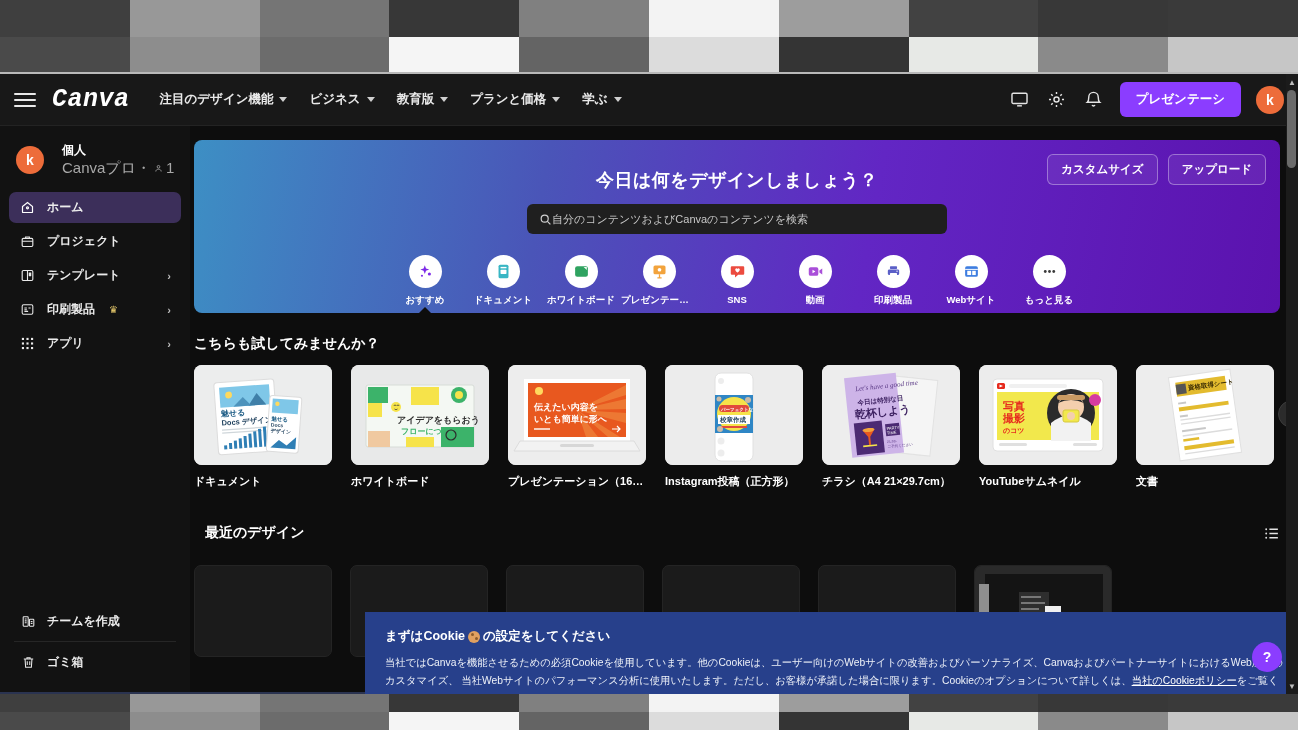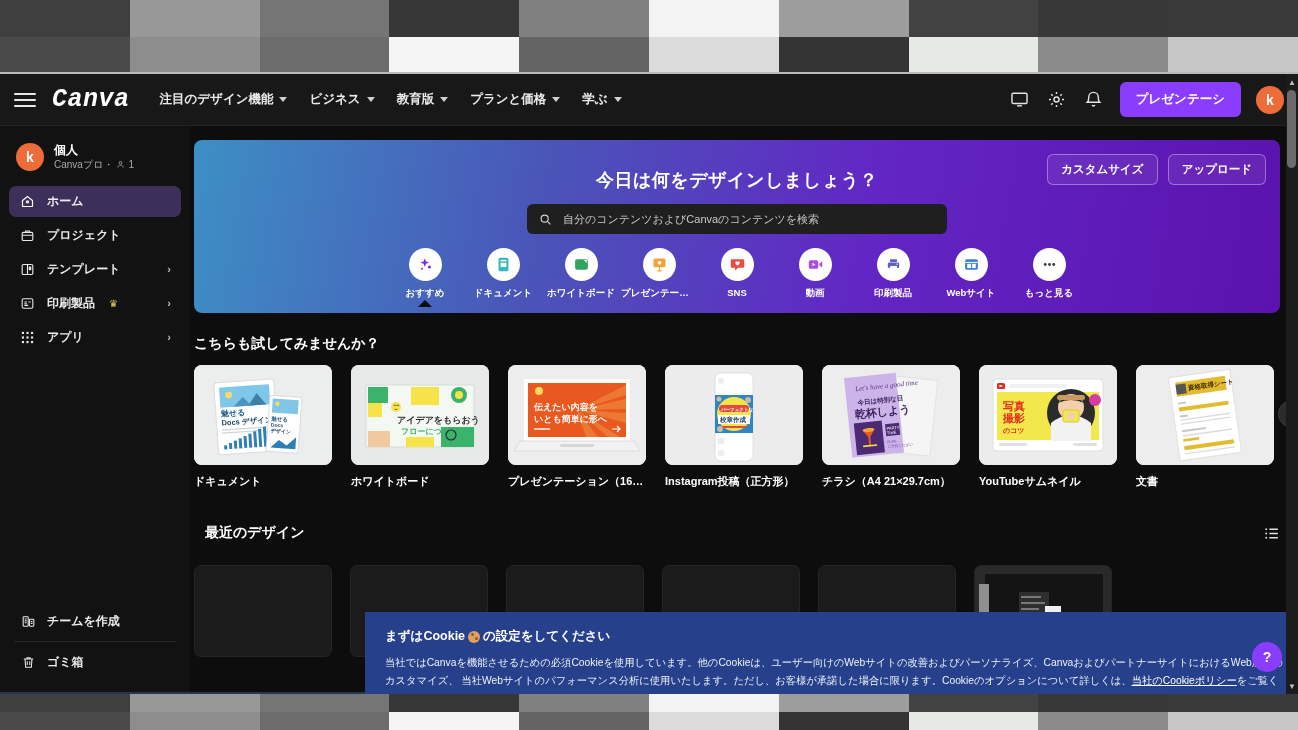--- a/index.html
+++ b/index.html
@@ -76,23 +76,23 @@
   
   #body { display:flex; height: 568px; }
 
   #sidebar {
     width: 190px; background:#121212; flex-shrink:0;
     display:flex; flex-direction:column; position:relative;
   }
   .profile { display:flex; align-items:center; gap:10px; padding:16px 14px 14px 16px; cursor:pointer;}
   .avatar-lg { width:28px;height:28px;border-radius:50%;background:#ed6c3a;color:#fff;
     font-size:14px;font-weight:700;display:flex;align-items:center;justify-content:center;flex-shrink:0;}
-  .profile-text { line-height:1.35; }
+  .profile-text { line-height:1.35;margin-left:8px; }
   .profile-name { color:#fff; font-size:12px; font-weight:700; }
-  .profile-sub { color:#a8a8a8; font-size:10px; display:flex; align-items:center; gap:3px;}
+  .profile-sub { color:#a8a8a8; font-size:15px; display:flex; align-items:center; gap:3px;}
   .profile-sub svg { width:9px;height:9px;}
 
   .snav { padding: 0 9px; }
   .snav-item {
     display:flex; align-items:center; gap:11px;
     height:31px; padding:0 10px; border-radius:7px; margin-bottom:3px;
     color:#ebebeb; font-size:12px; font-weight:600; cursor:pointer;
   }
   .snav-item.active { background:#3c2f5a; }
   .snav-item .sic { width:17px;height:17px;display:flex;align-items:center;justify-content:center;flex-shrink:0;}
@@ -117,34 +117,34 @@
     background: linear-gradient(100deg, #3d8fc4 0%, #4a55b8 32%, #6226c4 62%, #5b12ae 100%);
     position:relative; overflow:hidden;
   }
   .hero-title {
     text-align:center; color:#fff; font-size:18px; font-weight:700;
     padding-top:28px; letter-spacing:.5px;
   }
   .hero-search {
     margin: 12px auto 0; width:420px; height:30px;
     background:#1f1f1f; border-radius:6px;
-    display:flex; align-items:center; gap:11px; padding:0 12px;
+    display:flex; align-items:center; gap:0; padding:0 12px;
     cursor:text;
   }
   .hero-search svg { width:13px;height:13px; color:#cfcfcf; flex-shrink:0;}
   .hero-search .ph { color:#c8c8c8; font-size:11px; }
 
   .hero-btns { position:absolute; top:14px; right:14px; display:flex; gap:10px; }
   .ghost-btn {
     background:rgba(255,255,255,0.07); border:1px solid rgba(255,255,255,0.35);
     color:#fff; font-size:11.5px; font-weight:700; border-radius:6px;
     padding:7px 13px; cursor:pointer; font-family:inherit; white-space:nowrap;
   }
 
-  .cats { position:absolute; bottom:13px; left:0; width:100%;
+  .cats { position:absolute; bottom:6px; left:0; width:100%;
     display:flex; justify-content:center; gap:0; }
   .cat { width:78px; display:flex; flex-direction:column; align-items:center; gap:6px; cursor:pointer; position:relative;}
   .cat .bubble {
     width:33px;height:33px;border-radius:50%; background:#fff;
     display:flex;align-items:center;justify-content:center;
   }
   .cat .bubble svg { width:17px; height:17px; }
   .cat .clabel { color:#fff; font-size:9.5px; font-weight:700; white-space:nowrap;
     max-width:76px; overflow:hidden; text-overflow:ellipsis; }
   .cat.sel::after{

